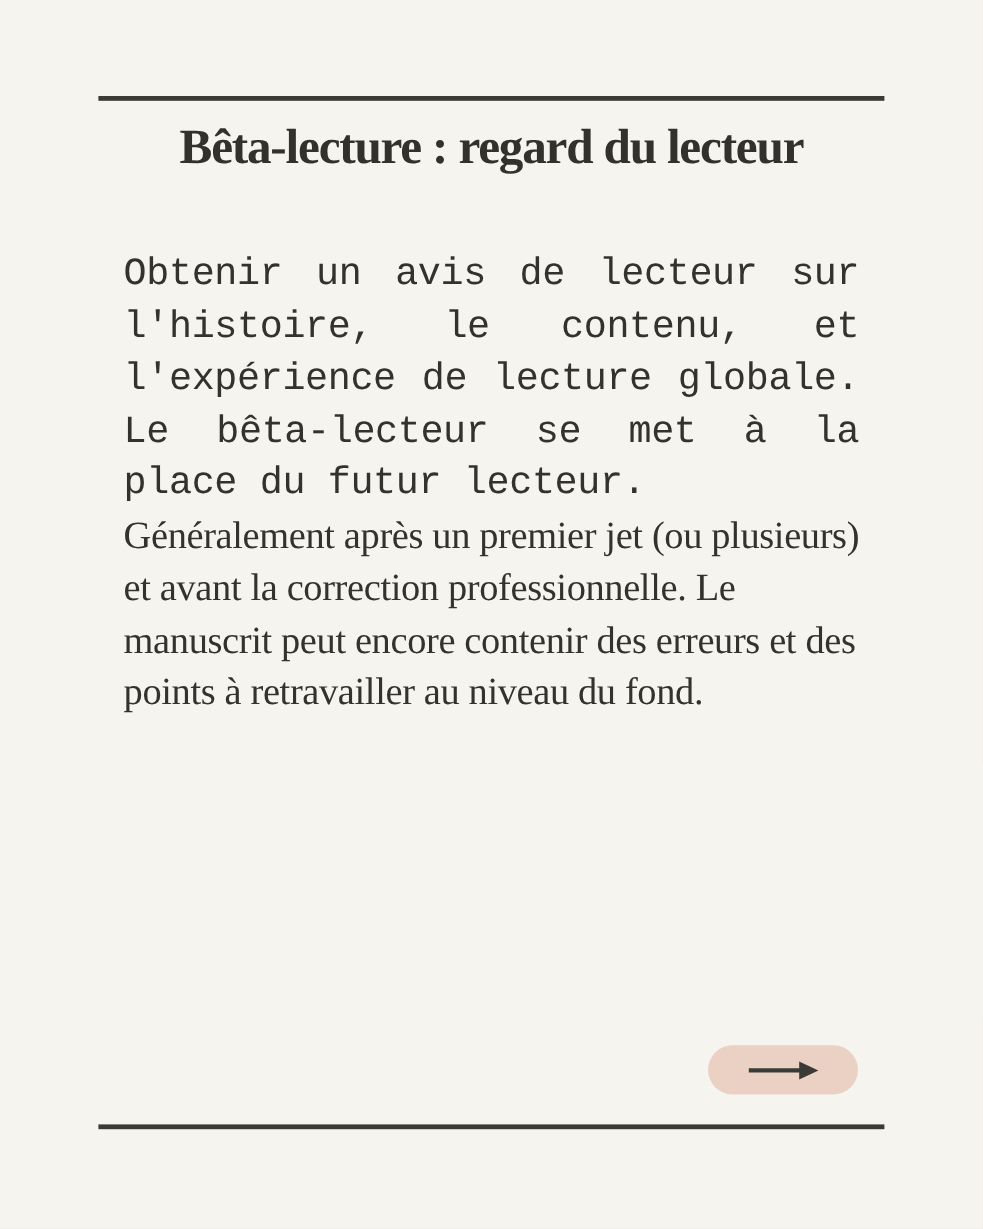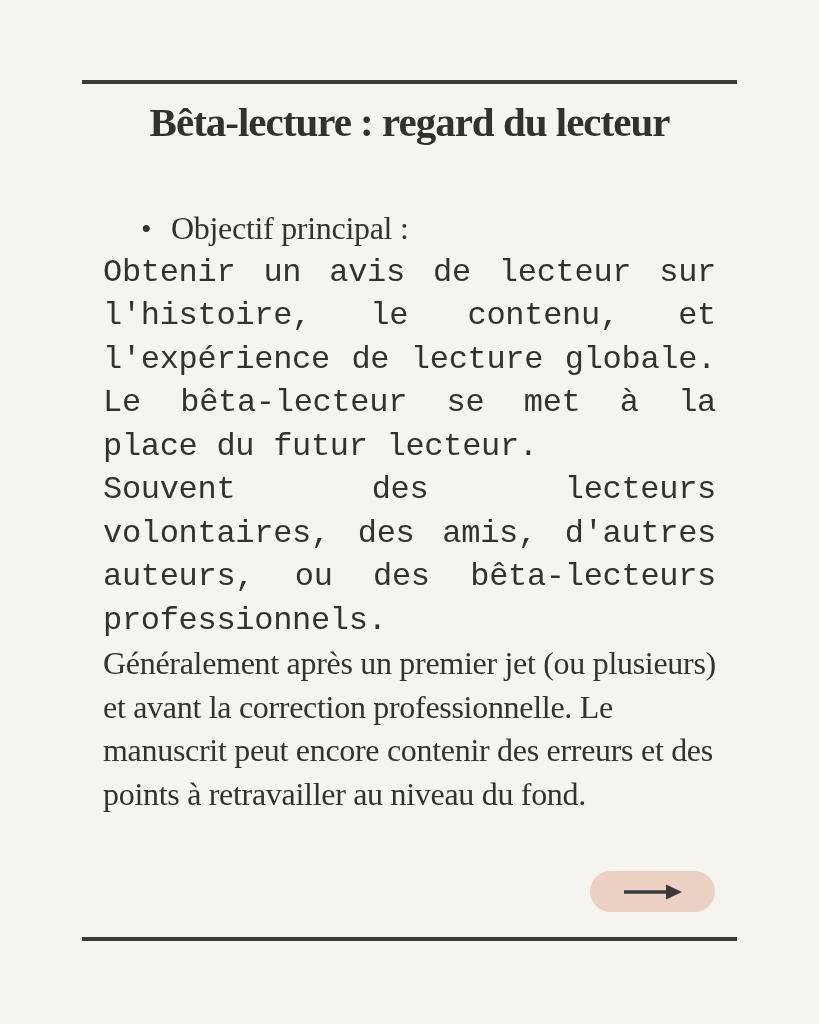--- a/index.html
+++ b/index.html
@@ -87,26 +87,22 @@
 <body>
 
 <div class="slide">
 
   <div class="rule rule-top"></div>
 
   <h1 class="title">Bêta-lecture : regard du lecteur</h1>
 
   <div class="content">
 
-    <div class="bullet-line">
-      <span class="dot">•</span><span>Objectif principal :</span>
-    </div>
     <p class="body-para justify">Obtenir un avis de lecteur sur l'histoire, le contenu, et l'expérience de lecture globale. Le bêta-lecteur se met à la place du futur lecteur.</p>
 
-    <p class="body-para justify">Souvent des lecteurs volontaires, des amis, d'autres auteurs, ou des bêta-lecteurs professionnels.</p>
 
     <p class="body-para">Généralement après un premier jet (ou plusieurs) et avant la correction professionnelle. Le manuscrit peut encore contenir des erreurs et des points à retravailler au niveau du fond.</p>
 
   </div>
 
   <button class="next-btn">
     <svg class="arrow-icon" width="62" height="18" viewBox="0 0 62 18" aria-hidden="true">
       <line x1="2" y1="9" x2="46" y2="9" stroke="#3a3a38" stroke-width="3.6"></line>
       <polygon points="44,1.5 60,9 44,16.5" fill="#3a3a38"></polygon>
     </svg>

